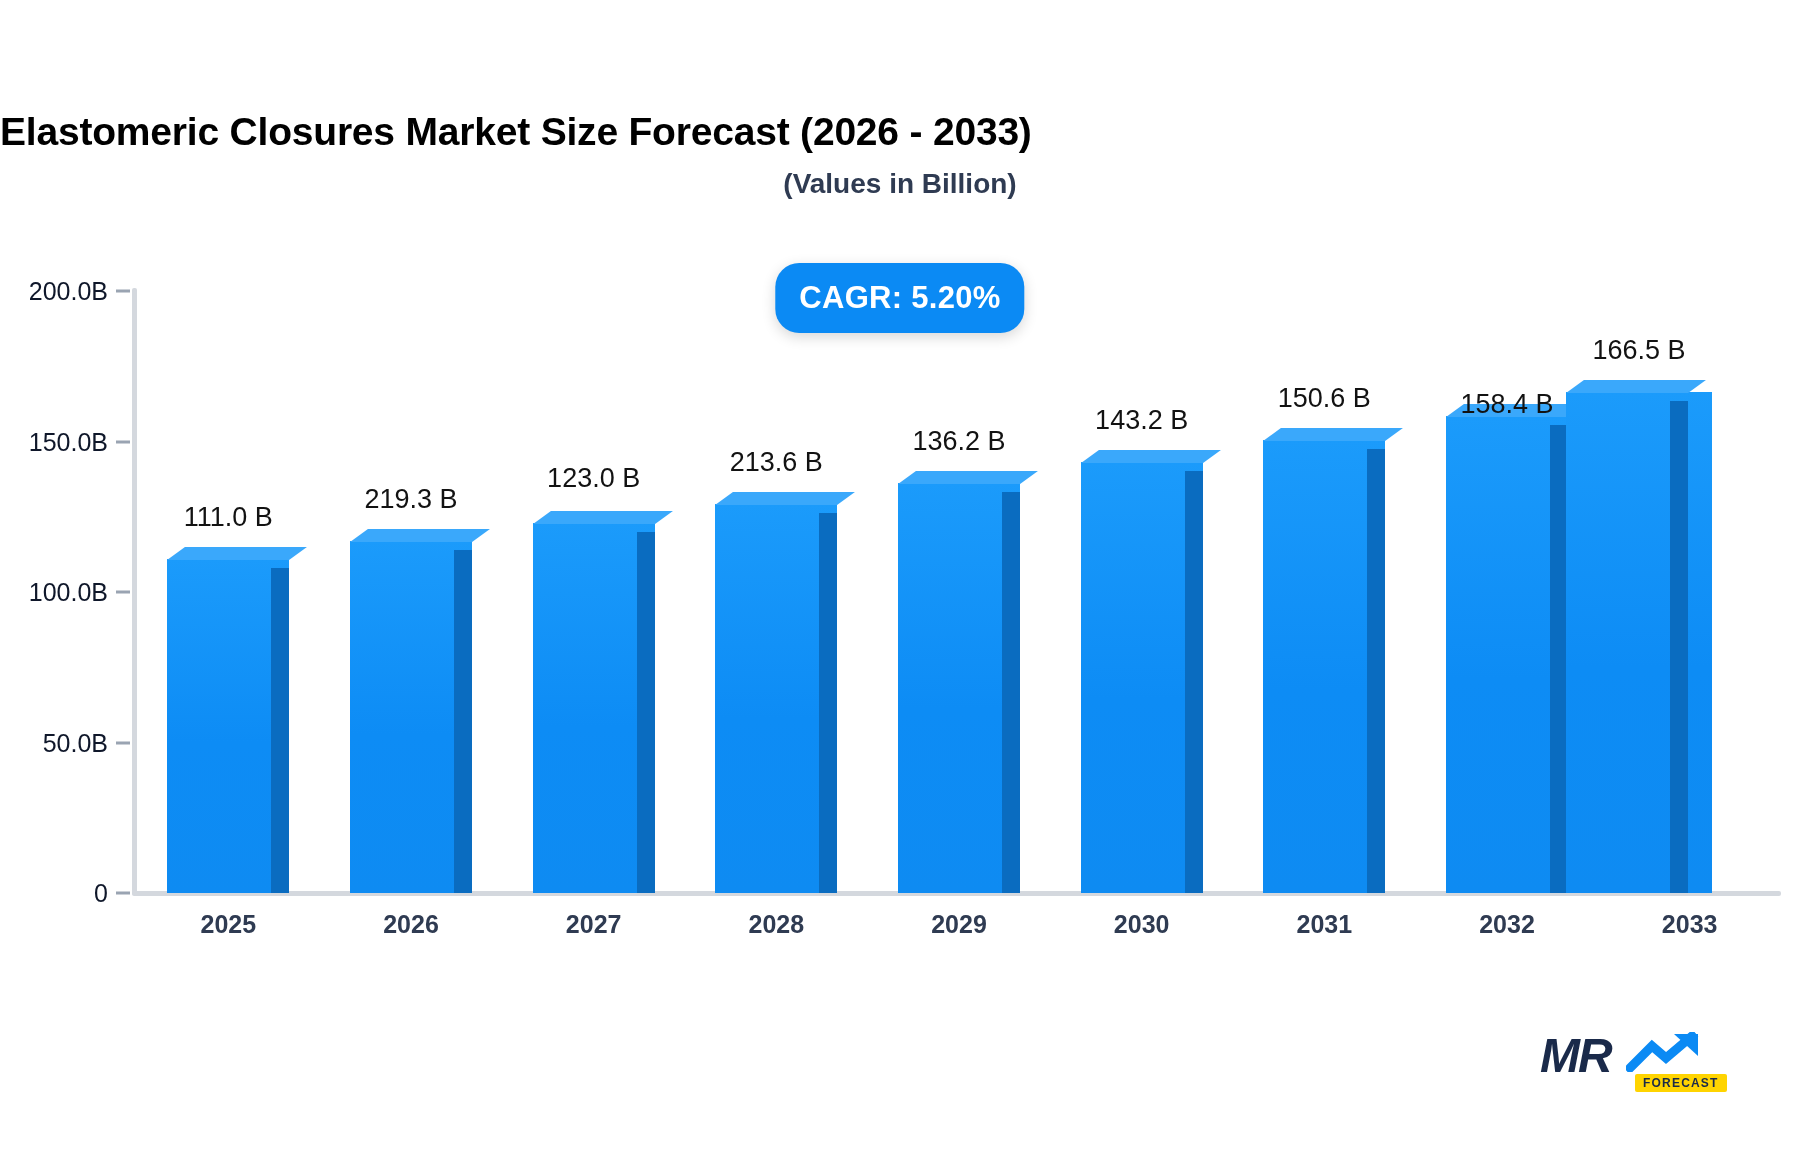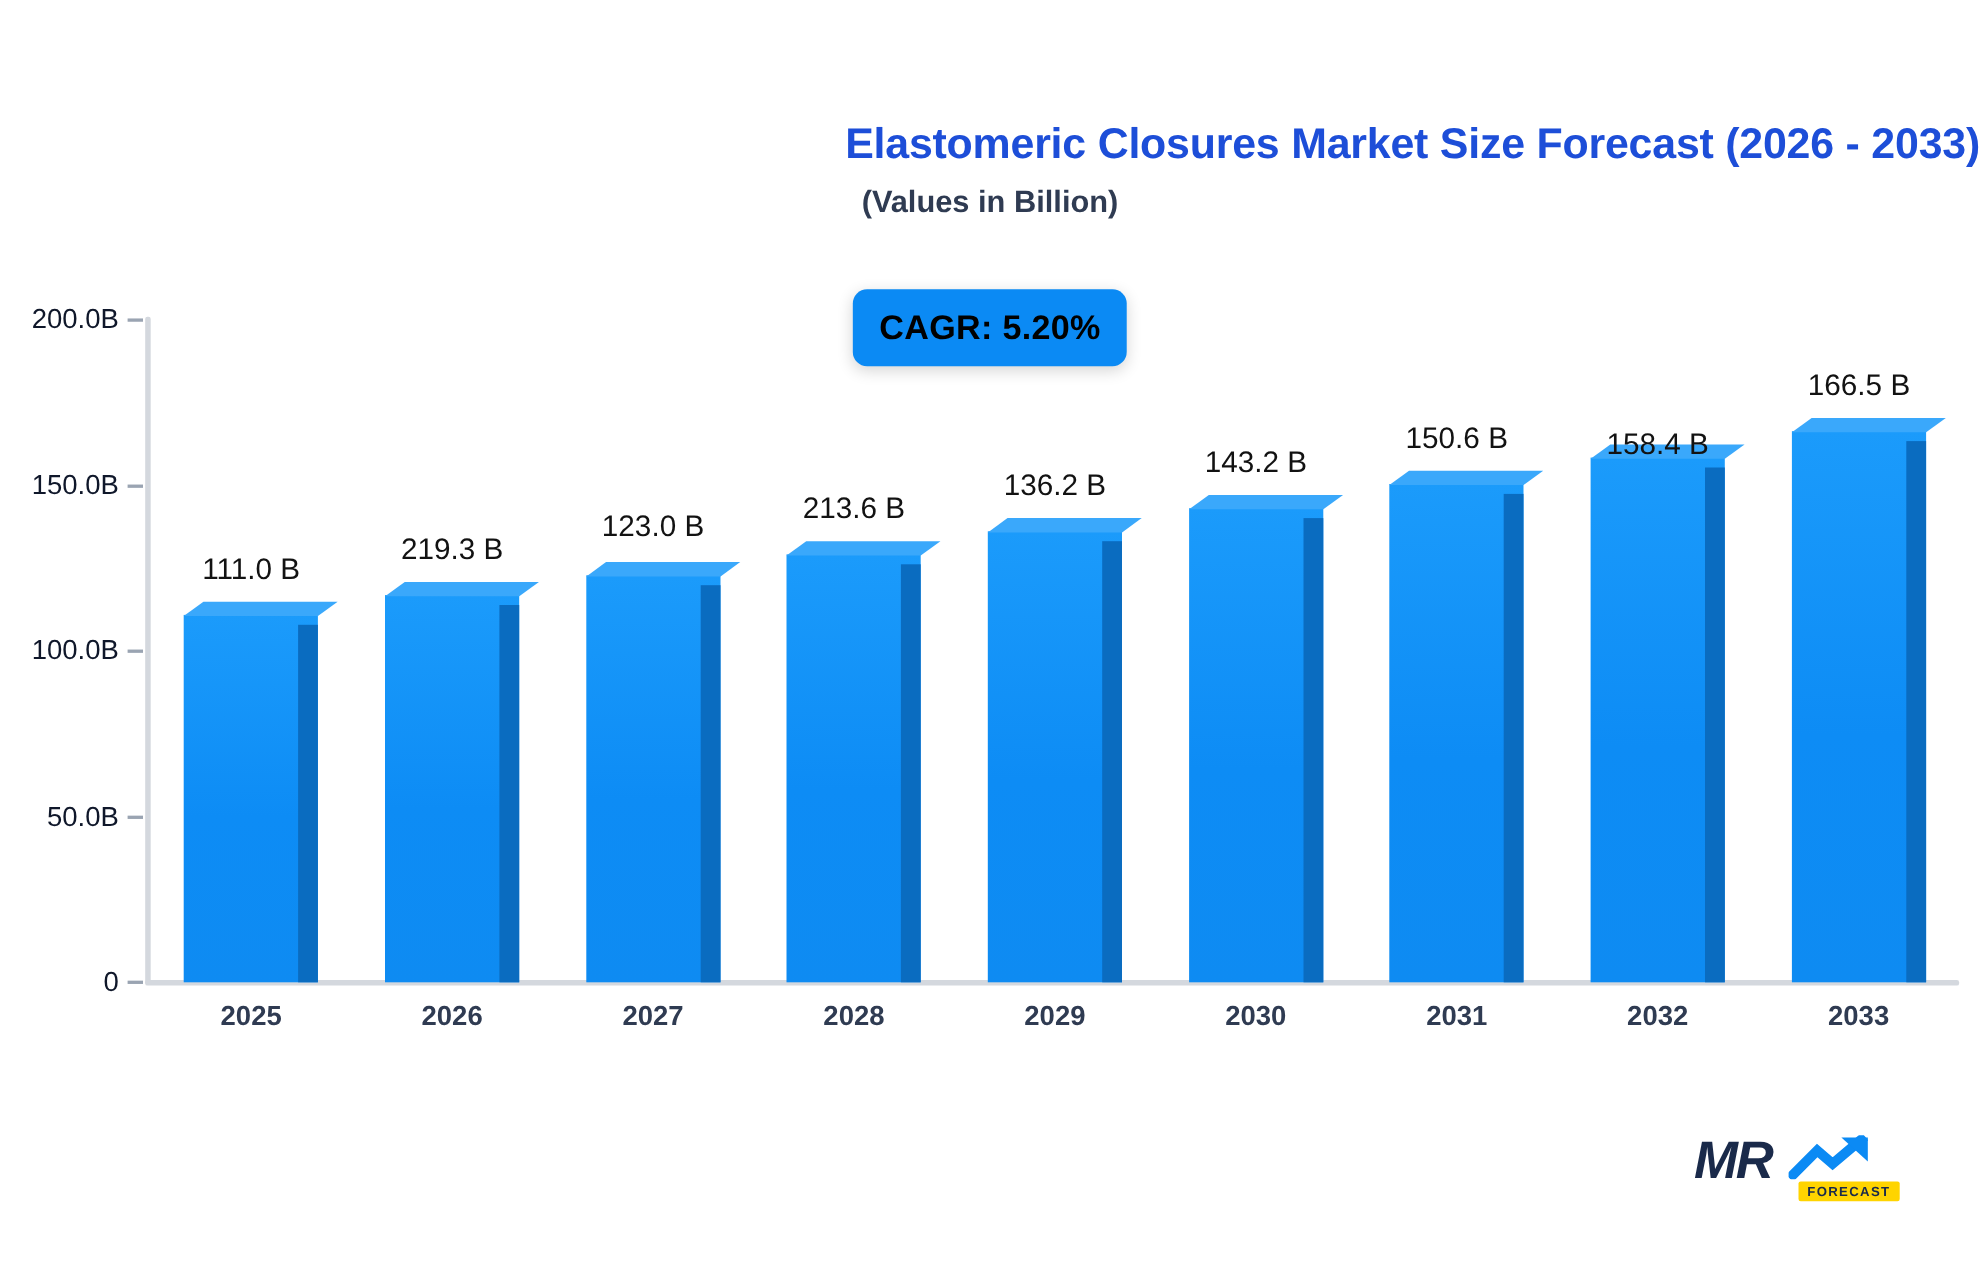--- a/index.html
+++ b/index.html
@@ -12,48 +12,48 @@
   #page {
     position: relative;
     width: 1800px; height: 1156px;
     background: #ffffff;
   }
 
   
   #chart-title {
     position: absolute;
     top: 110px; left: 0; width: 1800px;
-    text-align: right;
+    text-align: left;
     font-size: 39px;
     font-weight: bold;
-    color: #1d4ed8;
+    color: #000000;
     letter-spacing: -0.2px;
     white-space: nowrap;
   }
   #chart-subtitle {
     position: absolute;
     top: 168px; left: 0; width: 1800px;
     text-align: center;
     font-size: 28px;
     font-weight: bold;
     color: #2f3b52;
   }
 
   
   #cagr-badge {
     position: absolute;
     top: 263px;
     left: 50%;
     transform: translateX(-50%);
     background: #0b8af4;
-    color: #000000;
+    color: #ffffff;
     font-size: 31px;
     font-weight: bold;
     padding: 17px 24px;
-    border-radius: 13px;
+    border-radius: 24px;
     box-shadow: 0 4px 14px rgba(0,0,0,0.16);
     white-space: nowrap;
     letter-spacing: 0.3px;
   }
 
   
   
   #plot {
     position: absolute;
     left: 0; top: 0;
@@ -242,21 +242,21 @@
           <div class="bar-side" style="left: 104px; height: 444.306px;"></div>
           <div class="bar-top" style="left: 9px; width: 122px; bottom: 452.306px;"></div>
           <div class="bar-value" style="bottom: 479.306px;">150.6 B</div>
         </div>
         <div class="bar-group" style="left: 1446px; width: 122px; height: 476.784px;">
           <div class="bar-face" style="height: 476.784px;"></div>
           <div class="bar-side" style="left: 104px; height: 467.784px;"></div>
           <div class="bar-top" style="left: 9px; width: 122px; bottom: 475.784px;"></div>
           <div class="bar-value" style="bottom: 473px;">158.4 B</div>
         </div>
-        <div class="bar-group" style="left: 1629px; width: 122px; height: 501.165px;">
+        <div class="bar-group" style="left: 1566px; width: 146px; height: 501.165px;">
           <div class="bar-face" style="height: 501.165px;"></div>
           <div class="bar-side" style="left: 104px; height: 492.165px;"></div>
           <div class="bar-top" style="left: 9px; width: 122px; bottom: 500.165px;"></div>
           <div class="bar-value" style="bottom: 527.165px;">166.5 B</div>
         </div>
       </div>
     <div id="x-ticks">
         <div class="x-tick-label" style="left: 228.333px;">2025</div>
         <div class="x-tick-label" style="left: 411px; text-align: right;">2026</div>
         <div class="x-tick-label" style="left: 593.667px;">2027</div>

